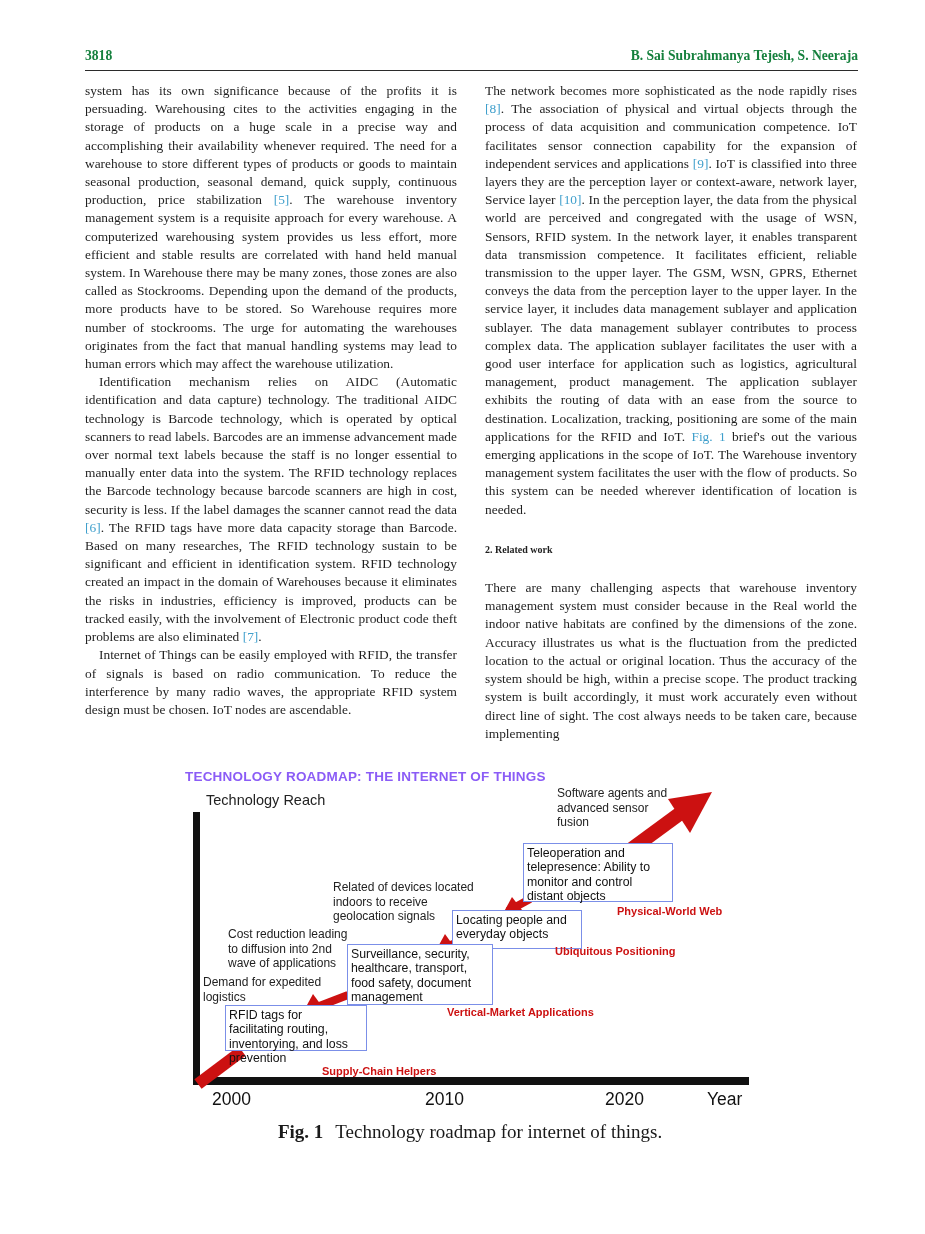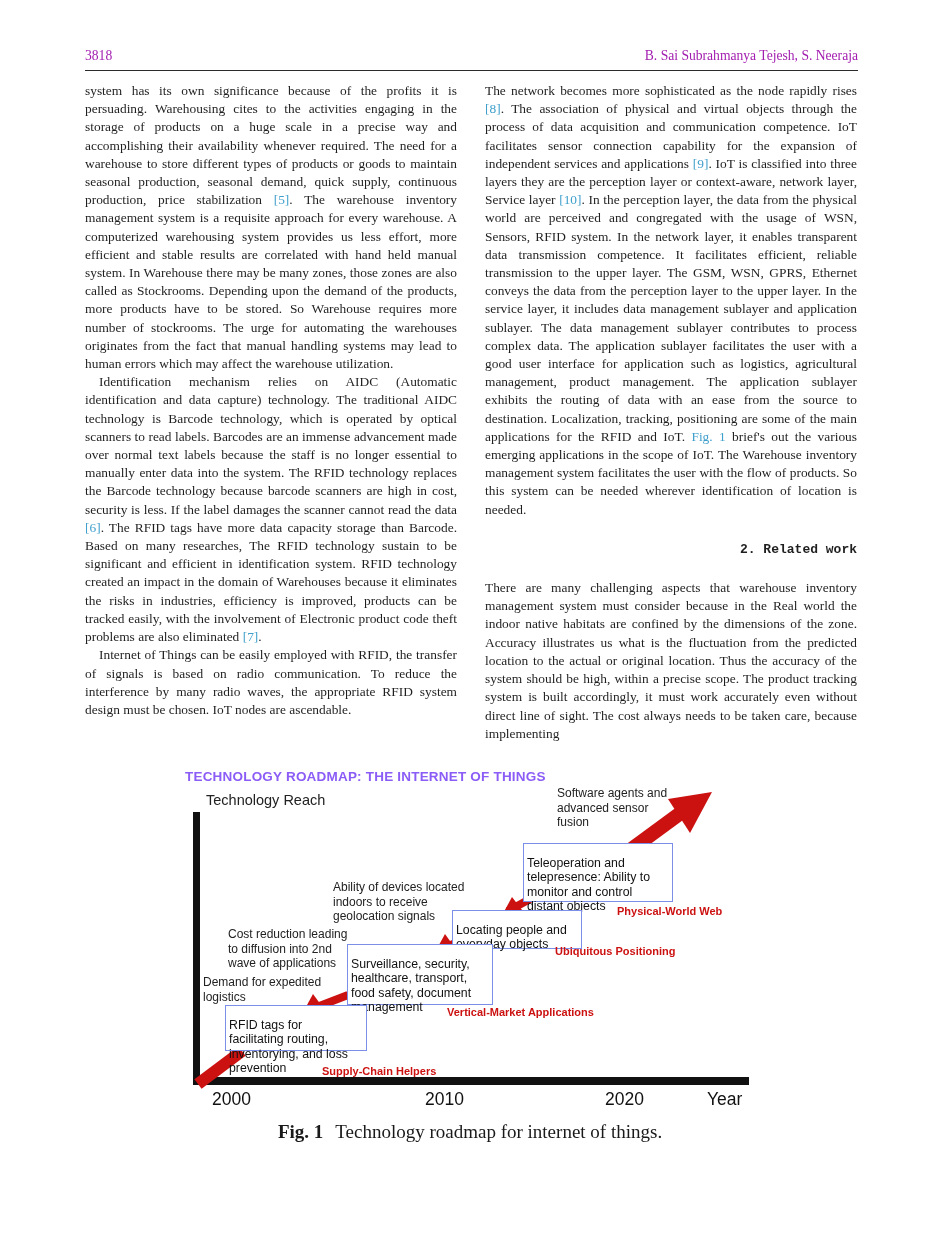--- a/index.html
+++ b/index.html
@@ -1,41 +1,41 @@
 <!DOCTYPE html>
 <html><head>
 <meta charset="utf-8">
 <style>
   html,body{margin:0;padding:0;background:#ffffff;}
   .page{position:relative;width:925px;height:1234px;background:#ffffff;overflow:hidden;
         font-family:"Liberation Serif", serif;color:#1a1a1a;}
   
   .hdr{position:absolute;left:85px;top:48px;width:773px;display:flex;
-       justify-content:space-between;font-size:13.6px;color:#a21caf;}
+       justify-content:space-between;font-size:13.6px;color:#15803d;font-weight:bold;}
   .hdr-rule{position:absolute;left:85px;top:70px;width:773px;height:1px;background:#2b2b2b;}
   
   .col{position:absolute;top:82px;width:372px;font-size:13.4px;line-height:18.2px;
        text-align:justify;color:#1f1f1f;}
   .col-left{left:85px;}
   .col-right{left:485px;}
   .col p{margin:0;}
   p.indent{text-indent:14px;}
   .cite{color:#3f9fcc;}
-  h2.sec{font-size:13px;font-weight:bold;margin:22px 0 20px 0;text-align:right;font-family:Liberation Mono, monospace;}
+  h2.sec{font-size:10px;font-weight:bold;margin:22px 0 20px 0;text-align:left;}
   
   .fig{position:absolute;left:185px;top:753px;width:570px;height:395px;
        font-family:"Liberation Sans", sans-serif;color:#111;}
   .fig-title{position:absolute;left:0;top:16px;width:570px;text-align:left;
              font-size:13.5px;font-weight:bold;letter-spacing:.2px;color:#8b5cf6;}
   .fig-svg{position:absolute;left:0;top:0;width:570px;height:395px;pointer-events:none;}
   .ylab{position:absolute;left:9px;top:39px;font-size:14.5px;color:#222;margin-left:12px;}
   .ann{position:absolute;font-size:12px;line-height:14.5px;white-space:pre-line;color:#222;}
   .rbox{position:absolute;background:#ffffff;border:1.5px solid #7b8fe8;
         font-size:12.3px;line-height:14.3px;white-space:pre-line;color:#111;
-        padding:12px 3px;box-sizing:border-box;}
+        padding:2px 3px;box-sizing:border-box;}
   .rlab{position:absolute;font-size:11px;font-weight:bold;color:#cc1111;white-space:nowrap;}
   .tick{position:absolute;top:336px;font-size:17.5px;color:#111;}
   .fig-cap{position:absolute;left:0;top:368px;width:570px;text-align:center;
            font-family:"Liberation Serif", serif;font-size:19px;color:#1a1a1a;}
   .fig-cap b{margin-right:12px;}
 </style>
 </head>
 <body>
 
 <div class="page">
@@ -76,21 +76,21 @@
       <line x1="433" y1="106" x2="497" y2="59" stroke-width="14" stroke="#cc1111"></line>
       <polygon points="527,39 483,46 505,80" fill="#cc1111"></polygon>
     </svg>
 
     <div class="fig-title">TECHNOLOGY ROADMAP: THE INTERNET OF THINGS</div>
     <div class="ylab">Technology Reach</div>
 
     <div class="ann" style="left:372px;top:33px;">Software agents and
 advanced sensor
 fusion</div>
-    <div class="ann" style="left:148px;top:127px;">Ability of devices located
+    <div class="ann" style="left:148px;top:127px;">Related of devices located
 indoors to receive
 geolocation signals</div>
     <div class="ann" style="left:43px;top:174px;">Cost reduction leading
 to diffusion into 2nd
 wave of applications</div>
     <div class="ann" style="left:18px;top:222px;">Demand for expedited
 logistics</div>
 
     <div class="rbox" style="left:338px;top:90px;width:150px;height:59px;">Teleoperation and
 telepresence: Ability to

